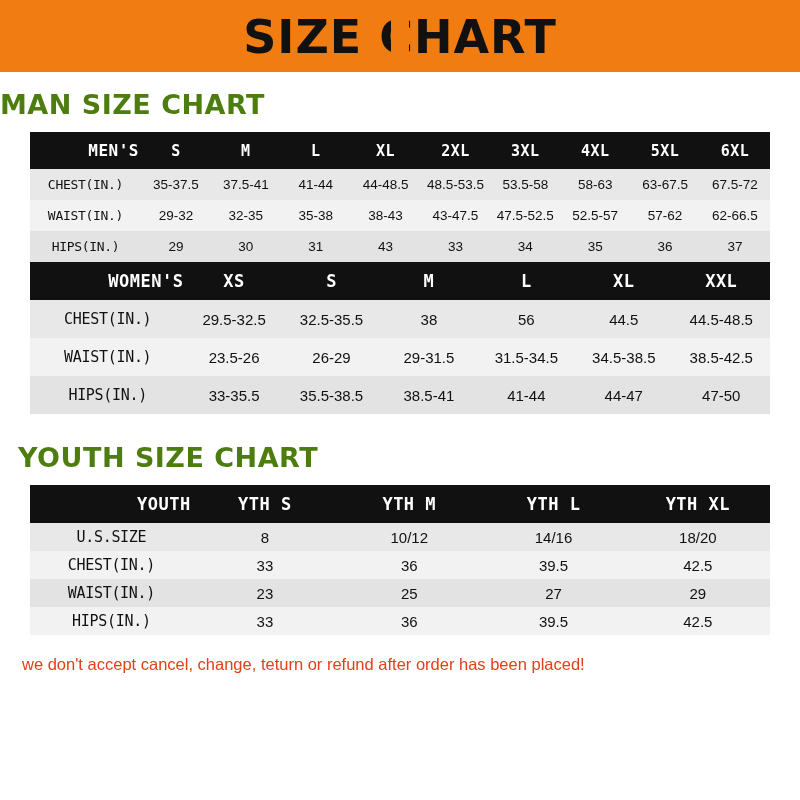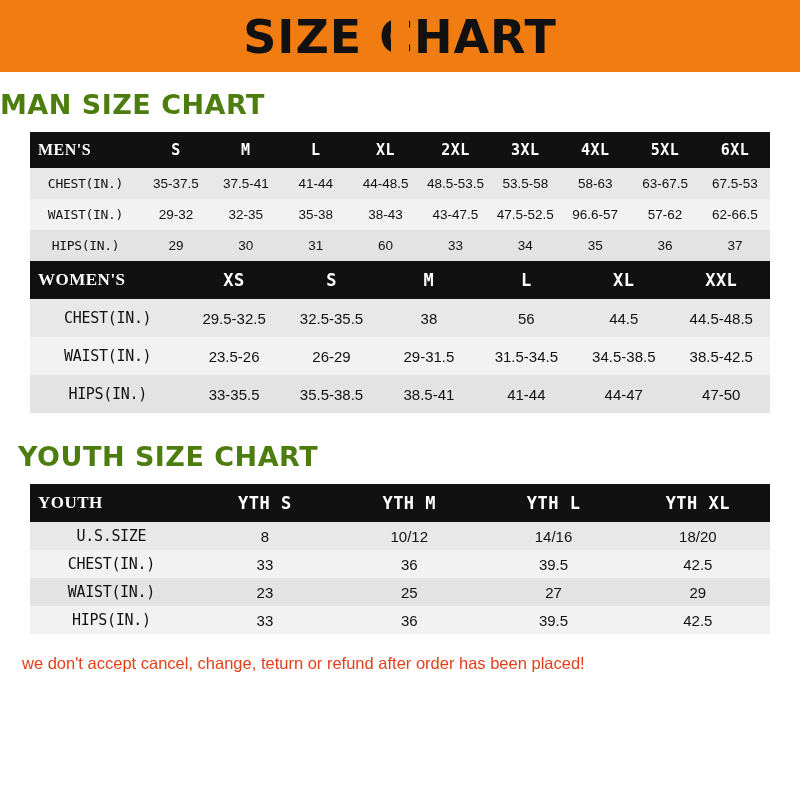--- a/index.html
+++ b/index.html
@@ -60,24 +60,23 @@
     background: #111111;
     color: #ffffff;
     font-family: "DejaVu Sans Mono", monospace;
     font-weight: 700;
     font-size: 15px;
     padding: 9px 2px;
     text-align: center;
     letter-spacing: 0.5px;
   }
   thead th.rowhead {
-    text-align: left;
+    text-align: right;
     padding-left: 8px;
     font-size: 16px;
-    font-family: Liberation Serif, serif;
   }
   tbody td {
     font-size: 13.5px;
     color: #111111;
     text-align: center;
     padding: 8px 1px;
     font-family: "Liberation Sans", sans-serif;
   }
   tbody td.rowhead {
     font-family: "DejaVu Sans Mono", monospace;
@@ -161,40 +160,40 @@
         <tr class="light">
           <td class="rowhead">CHEST(IN.)</td>
           <td>35-37.5</td>
           <td>37.5-41</td>
           <td>41-44</td>
           <td>44-48.5</td>
           <td>48.5-53.5</td>
           <td>53.5-58</td>
           <td>58-63</td>
           <td>63-67.5</td>
-          <td>67.5-53</td>
+          <td>67.5-72</td>
         </tr>
         <tr class="lighter">
           <td class="rowhead">WAIST(IN.)</td>
           <td>29-32</td>
           <td>32-35</td>
           <td>35-38</td>
           <td>38-43</td>
           <td>43-47.5</td>
           <td>47.5-52.5</td>
-          <td>96.6-57</td>
+          <td>52.5-57</td>
           <td>57-62</td>
           <td>62-66.5</td>
         </tr>
         <tr class="light2">
           <td class="rowhead">HIPS(IN.)</td>
           <td>29</td>
           <td>30</td>
           <td>31</td>
-          <td>60</td>
+          <td>43</td>
           <td>33</td>
           <td>34</td>
           <td>35</td>
           <td>36</td>
           <td>37</td>
         </tr>
       </tbody>
     </table>
   </div>
 

